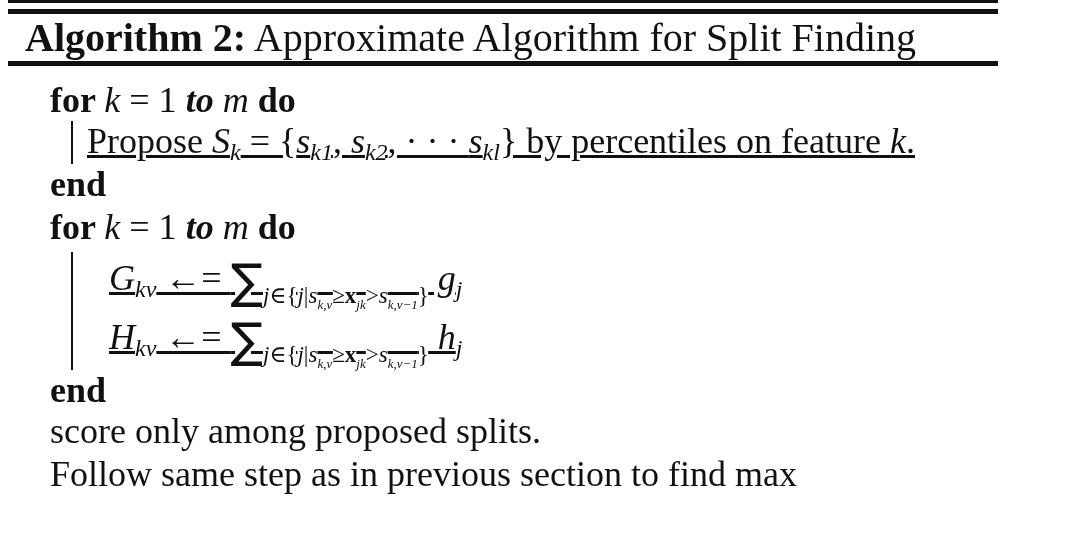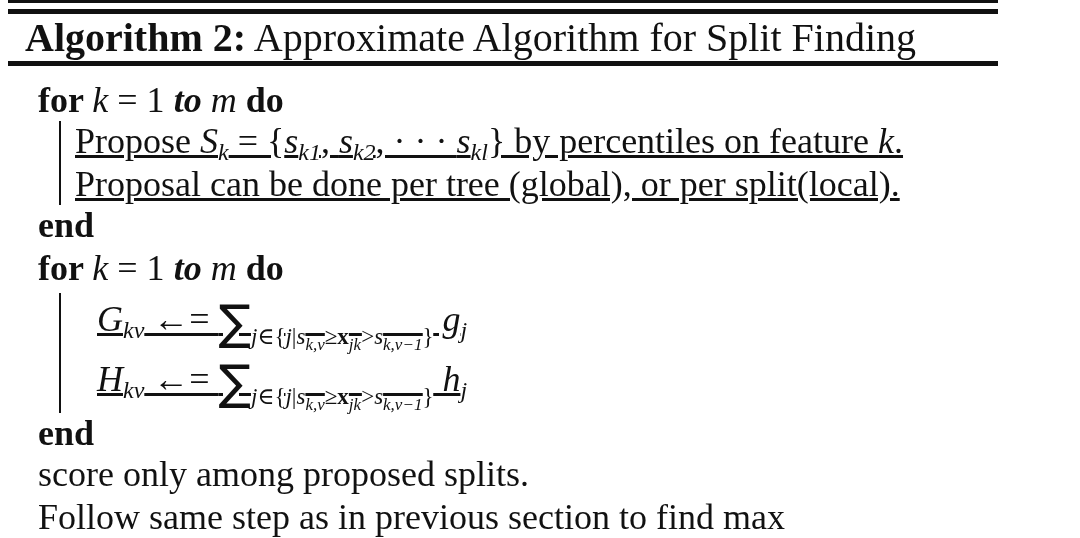--- a/index.html
+++ b/index.html
@@ -31,21 +31,21 @@
     height: 47px;
     line-height: 47px;
     padding-left: 25px;
     font-size: 40px;
     white-space: pre;
     overflow: hidden;
   }
   .caption .cap-bold { font-weight: bold; }
 
   .body {
-    padding-left: 38px;
+    padding-left: 50px;
     font-size: 36px;
   }
   .line {
     line-height: 41px;
     white-space: pre;
   }
   .line span { line-height: 1; }
   .line-first { margin-top: 14px; }
   .line-for2  { margin-top: 2px; }
   .line-follow1 { margin-top: 2px; }
@@ -66,41 +66,40 @@
   .s-rm   { }
   .s-it   { font-style: italic; }
   .s-kw   { font-weight: bold; }
   .s-kwit { font-weight: bold; font-style: italic; }
   .s-sub  { font-size: 24px; font-style: italic; vertical-align: -7px; }
   .s-sum  { font-size: 48px; vertical-align: -8px;
             font-family: "DejaVu Sans", "DejaVu Serif", sans-serif; }
   .s-ss   { font-size: 23px; vertical-align: -13px; }
   .s-ssit { font-size: 23px; font-style: italic; vertical-align: -13px; }
   .s-ssb  { font-size: 23px; font-weight: bold; vertical-align: -13px; }
-  .s-sss  { font-size: 17px; font-style: italic; vertical-align: -19px; }
+  .s-sss  { font-size: 13px; font-style: italic; vertical-align: -19px; }
 </style>
 </head>
 <body>
 
 <div class="algo">
 
   <div class="rule rule-thin rule-top-outer"></div>
   <div class="rule rule-thick rule-top-inner"></div>
 
   <div class="caption"><span class="cap-bold">Algorithm 2:</span><span class="cap-rest"> Approximate Algorithm for Split Finding</span></div>
 
   <div class="rule rule-thick rule-caption"></div>
 
   <div class="body">
 
     <div class="line line-first"><span class="s-kw">for </span><span class="s-it">k</span><span class="s-rm"> = 1 </span><span class="s-kwit">to</span><span class="s-rm"> </span><span class="s-it">m</span><span class="s-rm"> </span><span class="s-kw">do</span></div>
 
     <div class="loop-block">
       <div class="line"><span class="s-rm">Propose </span><span class="s-it">S</span><span class="s-sub">k</span><span class="s-rm"> = {</span><span class="s-it">s</span><span class="s-sub">k1</span><span class="s-rm">, </span><span class="s-it">s</span><span class="s-sub">k2</span><span class="s-rm">, · · · </span><span class="s-it">s</span><span class="s-sub">kl</span><span class="s-rm">} by percentiles on feature </span><span class="s-it">k</span><span class="s-rm">.</span></div>
-      <div class="line"><span class="s-rm">Proposal can be done per tree (global), or per split(local).</span></div>
     </div>
 
     <div class="line"><span class="s-kw">end</span></div>
 
     <div class="line line-for2"><span class="s-kw">for </span><span class="s-it">k</span><span class="s-rm"> = 1 </span><span class="s-kwit">to</span><span class="s-rm"> </span><span class="s-it">m</span><span class="s-rm"> </span><span class="s-kw">do</span></div>
 
     <div class="loop-block loop-block-2">
       <div class="line line-math"><span class="s-it">G</span><span class="s-sub">kv</span><span class="s-rm"> ←= </span><span class="s-sum">∑</span><span class="s-ssit">j</span><span class="s-ss">∈{</span><span class="s-ssit">j</span><span class="s-ss">|</span><span class="s-ssit">s</span><span class="s-sss">k,v</span><span class="s-ss">≥</span><span class="s-ssb">x</span><span class="s-sss">jk</span><span class="s-ss">&gt;</span><span class="s-ssit">s</span><span class="s-sss">k,v−1</span><span class="s-ss">}</span><span class="s-it"> g</span><span class="s-sub">j</span></div>
       <div class="line line-math"><span class="s-it">H</span><span class="s-sub">kv</span><span class="s-rm"> ←= </span><span class="s-sum">∑</span><span class="s-ssit">j</span><span class="s-ss">∈{</span><span class="s-ssit">j</span><span class="s-ss">|</span><span class="s-ssit">s</span><span class="s-sss">k,v</span><span class="s-ss">≥</span><span class="s-ssb">x</span><span class="s-sss">jk</span><span class="s-ss">&gt;</span><span class="s-ssit">s</span><span class="s-sss">k,v−1</span><span class="s-ss">}</span><span class="s-it"> h</span><span class="s-sub">j</span></div>
     </div>

